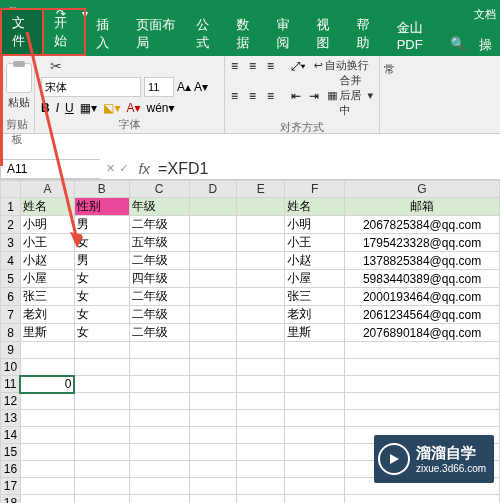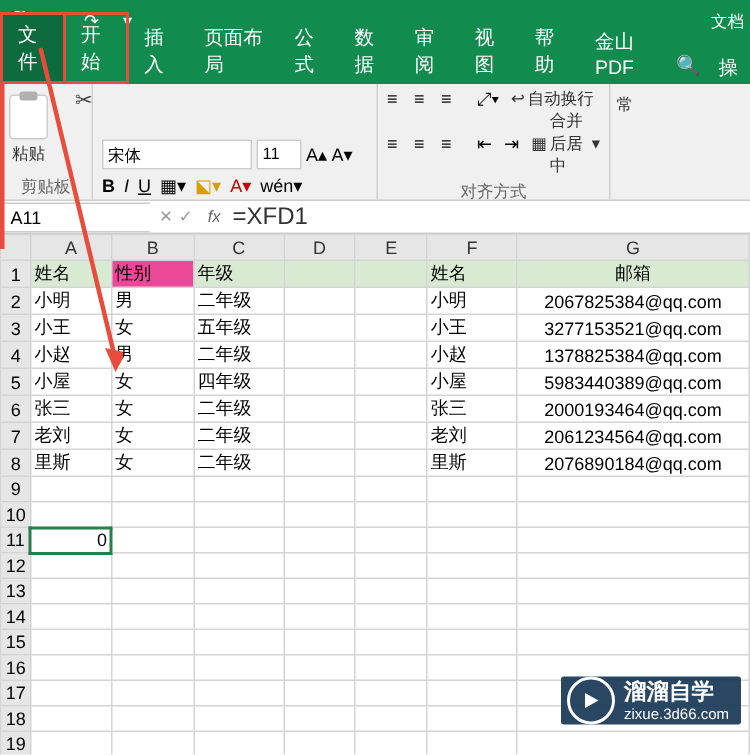--- a/index.html
+++ b/index.html
@@ -14,21 +14,21 @@
 .menu-item { padding: 4px 10px; cursor: pointer; }
 .menu-file { background: #0e6b3d; border: 2px solid #e74c3c; }
 .menu-right-icons { margin-left: auto; display: flex; gap: 4px; padding-right: 4px; }
 .menu-right-icons span { font-size: 13px; padding: 2px 4px; }
 
 .ribbon { height: 78px; background: #f0f0f0; border-bottom: 1px solid #ccc; display: flex; }
 .ribbon-group { border-right: 1px solid #d0d0d0; padding: 2px 6px; display: flex; flex-direction: column; }
 .ribbon-group-content { flex: 1; display: flex; align-items: center; }
 .ribbon-group-label { font-size: 11px; color: #666; text-align: center; padding-top: 2px; height: 16px; }
 
-.clipboard-group { width: 62px; }
+.clipboard-group { width: 35px; }
 .paste-btn { display: flex; flex-direction: column; align-items: center; cursor: pointer; }
 .paste-icon { width: 26px; height: 30px; background: #fff; border: 1px solid #ccc; border-radius: 3px; position: relative; }
 .paste-icon:before { content: ""; position: absolute; top: -3px; left: 6px; width: 12px; height: 6px; background: #b0b0b0; border-radius: 2px; }
 .paste-text { font-size: 11px; color: #333; margin-top: 2px; }
 
 .font-group { width: 190px; }
 .font-top { display: flex; gap: 3px; align-items: center; margin-bottom: 4px; }
 .font-name { width: 100px; height: 20px; border: 1px solid #ccc; background: #fff; font-size: 11px; padding: 0 3px; }
 .font-size { width: 30px; height: 20px; border: 1px solid #ccc; background: #fff; font-size: 11px; padding: 0 3px; }
 .font-aa { font-size: 12px; cursor: pointer; }
@@ -39,24 +39,24 @@
 .underline { text-decoration: underline; }
 
 .align-group { width: 155px; }
 .align-row { display: flex; gap: 8px; font-size: 12px; align-items: center; }
 .align-icons { display: flex; gap: 2px; }
 .align-icon { width: 16px; height: 14px; cursor: pointer; }
 .wrap-btn, .merge-btn { font-size: 11px; color: #333; cursor: pointer; display: flex; align-items: center; gap: 2px; }
 
 .ribbon-last { width: 50px; padding: 4px; }
 
-.formula-bar { height: 22px; display: flex; align-items: center; border-bottom: 1px solid #ccc; background: #fff; }
+.formula-bar { height: 22px; display: flex; align-items: center; border-bottom: 1px solid #ccc; background: #fff; margin-top: 24px; }
 .name-box { width: 100px; height: 20px; border: 1px solid #ccc; border-right: none; font-size: 12px; padding: 0 6px; }
 .fb-buttons { display: flex; align-items: center; gap: 4px; padding: 0 6px; color: #999; font-size: 11px; }
-.fb-fx { font-style: italic; font-size: 11px; color: #666; padding: 0 4px; }
+.fb-fx { font-style: italic; font-size: 15px; color: #666; padding: 0 4px; }
 .fb-input { flex: 1; font-size: 16px; padding: 0 4px; color: #333; }
 
 .grid { position: relative; font-size: 12px; }
 .grid table { border-collapse: collapse; width: 100%; }
 .grid th, .grid td { border: 1px solid #d4d4d4; height: 17px; font-size: 12px; font-weight: normal; }
 .grid th { background: #e6e6e6; color: #333; text-align: center; }
 .corner { width: 20px; background: #e6e6e6; border: 1px solid #d4d4d4; }
 .row-hdr { width: 20px; background: #e6e6e6; text-align: center; }
 .col-A { width: 54px; } .col-B { width: 55px; } .col-C { width: 60px; }
 .col-D { width: 48px; } .col-E { width: 48px; } .col-F { width: 60px; } .col-G { width: 155px; }
@@ -64,21 +64,21 @@
 .grid td.r1, tr:nth-child(2) td:not(.row-hdr) { background: #d9ead3; }
 .data-cell { text-align: left; }
 .email-cell { text-align: center; }
 .cell-selected { border: 2px solid #2a7d4f !important; text-align: right; }
 
 .red-arrow { position: absolute; top: 30px; left: 22px; pointer-events: none; z-index: 100; }
 .red-arrow svg { width: 60px; height: 220px; }
 
 .red-line-vert { position: absolute; left: 0; top: 56px; width: 3px; height: 110px; background: #e74c3c; z-index: 90; }
 
-.watermark { position: absolute; bottom: 20px; right: 6px; width: 120px; height: 32px; background: rgba(30,60,90,0.95); color: #fff; display: flex; align-items: center; padding: 4px; border-radius: 2px; }
+.watermark { position: absolute; bottom: 20px; right: 6px; width: 120px; height: 48px; background: rgba(30,60,90,0.95); color: #fff; display: flex; align-items: center; padding: 4px; border-radius: 2px; }
 .wm-logo { width: 32px; height: 32px; border: 2px solid #fff; border-radius: 50%; display: flex; align-items: center; justify-content: center; margin-right: 6px; }
 .wm-text { display: flex; flex-direction: column; font-size: 10px; }
 .wm-main { font-size: 15px; font-weight: bold; }
 
 .scissors-icon { position: absolute; top: 58px; left: 50px; font-size: 14px; color: #444; }
 </style>
 </head>
 <body>
 
 <div class="title-bar">
@@ -130,20 +130,21 @@
       <div class="font-bottom">
         <span class="bold">B</span>
         <span class="italic">I</span>
         <span class="underline">U</span>
         <span>▦▾</span>
         <span style="color:#d4a000">⬕▾</span>
         <span style="color:#c00">A▾</span>
         <span>wén▾</span>
       </div>
     </div>
+    <div class="ribbon-group-label">字体</div>
   </div>
 
   <div class="ribbon-group align-group">
     <div class="ribbon-group-content" style="flex-direction:column;align-items:flex-start;justify-content:center">
       <div class="align-row">
         <div class="align-icons">
           <span class="align-icon">≡</span>
           <span class="align-icon">≡</span>
           <span class="align-icon">≡</span>
         </div>
@@ -218,21 +219,21 @@
           <td class="email-cell">2067825384@qq.com</td>
         </tr>
   <tr>
           <td class="row-hdr">3</td>
           <td class="data-cell">小王</td>
           <td class="data-cell">女</td>
           <td class="data-cell">五年级</td>
           <td></td>
           <td></td>
           <td class="data-cell">小王</td>
-          <td class="email-cell">3277153521@qq.com</td>
+          <td class="email-cell">1795423328@qq.com</td>
         </tr>
   <tr>
           <td class="row-hdr">4</td>
           <td class="data-cell">小赵</td>
           <td class="data-cell">男</td>
           <td class="data-cell">二年级</td>
           <td></td>
           <td></td>
           <td class="data-cell">小赵</td>
           <td class="email-cell">1378825384@qq.com</td>

